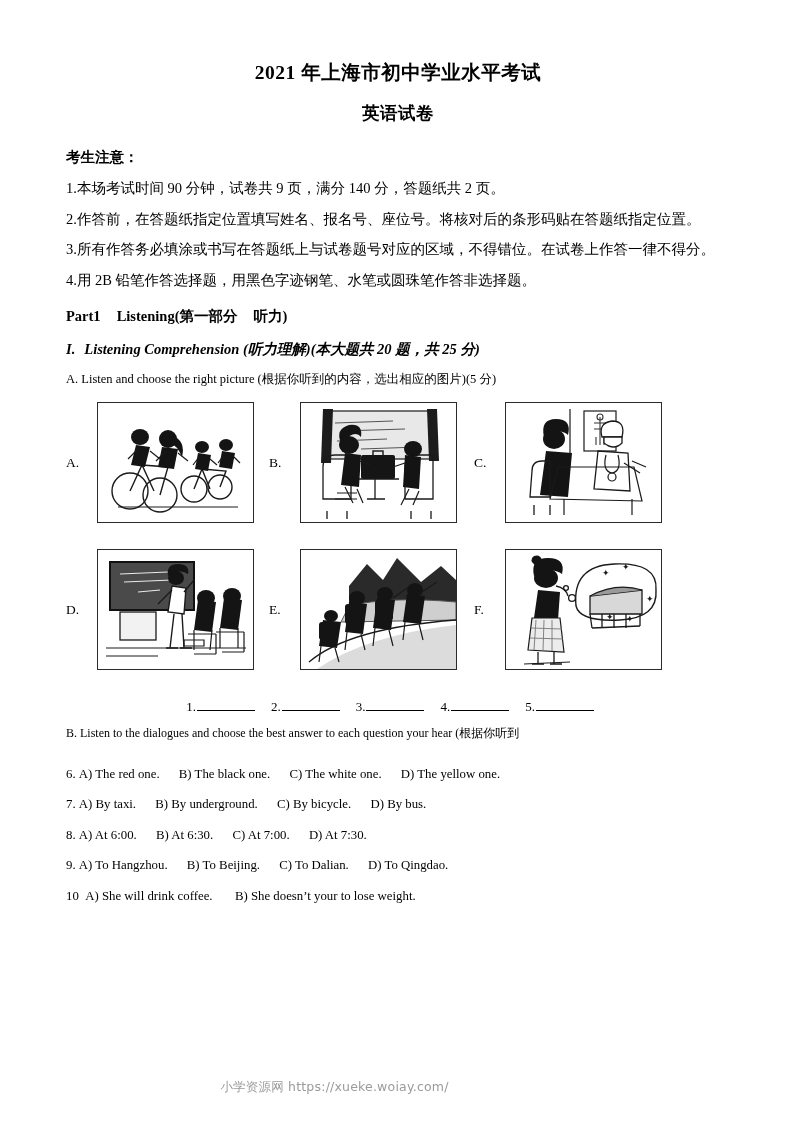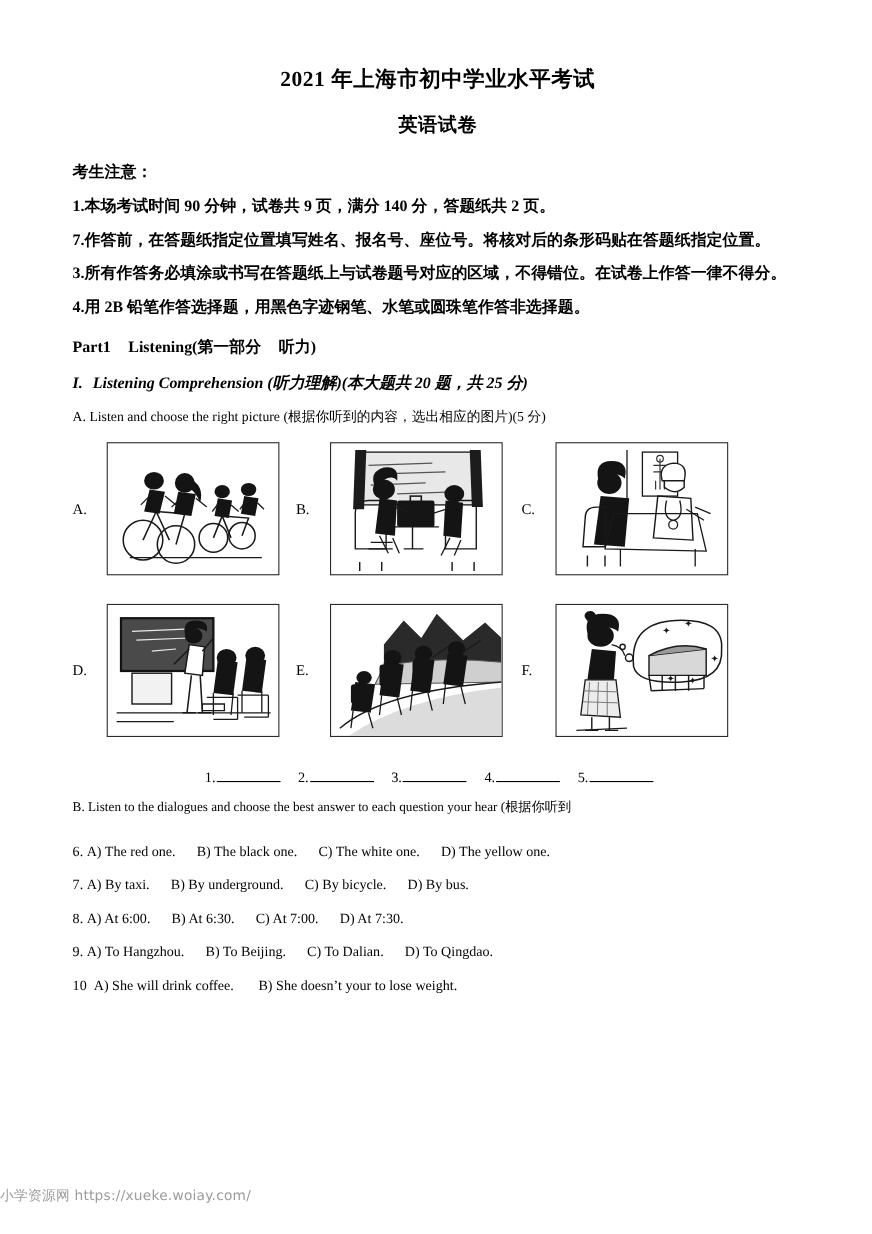--- a/index.html
+++ b/index.html
@@ -49,21 +49,21 @@
 
   
   .notice-head {
     font-size: 14.5px;
     font-weight: bold;
     line-height: 30px;
     margin: 0 0 1px 0;
   }
   .notice-item {
     font-size: 14.5px;
-    font-weight: bold;
+    font-weight: normal;
     line-height: 30.5px;
     margin: 0;
     text-align: justify;
     text-justify: inter-ideograph;
   }
 
   
   .part-head {
     font-size: 14.5px;
     font-weight: bold;
@@ -149,40 +149,40 @@
   }
   .q-num { display: inline-block; }
   .opt { display: inline-block; }
 
   
   .footer {
     position: absolute;
     left: 0;
     top: 1079px;
     width: 669px;
-    text-align: left;
+    text-align: center;
     font-family: "DejaVu Sans", "Liberation Sans", sans-serif;
     font-size: 12.5px;
     color: #9b9b9b;
     letter-spacing: 0.2px;
   }
 </style>
 </head>
 <body>
 
 <div class="page">
   <div class="content">
 
     <h1 class="doc-title">2021 年上海市初中学业水平考试</h1>
     <h2 class="doc-subtitle">英语试卷</h2>
 
     <div class="notice-block">
       <p class="notice-head">考生注意：</p>
       <p class="notice-item">1.本场考试时间 90 分钟，试卷共 9 页，满分 140 分，答题纸共 2 页。</p>
-      <p class="notice-item">7.作答前，在答题纸指定位置填写姓名、报名号、座位号。将核对后的条形码贴在答题纸指定位置。</p>
+      <p class="notice-item">2.作答前，在答题纸指定位置填写姓名、报名号、座位号。将核对后的条形码贴在答题纸指定位置。</p>
       <p class="notice-item">3.所有作答务必填涂或书写在答题纸上与试卷题号对应的区域，不得错位。在试卷上作答一律不得分。</p>
       <p class="notice-item">4.用 2B 铅笔作答选择题，用黑色字迹钢笔、水笔或圆珠笔作答非选择题。</p>
     </div>
 
     <p class="part-head">
       <span>Part1</span><span class="sp"></span><span>Listening(第一部分</span><span class="sp"></span><span>听力)</span>
     </p>
 
     <p class="section-head">
       <span>I.</span><span class="sp"></span><span>Listening Comprehension (听力理解)(本大题共 20 题，共 25 分)</span>

